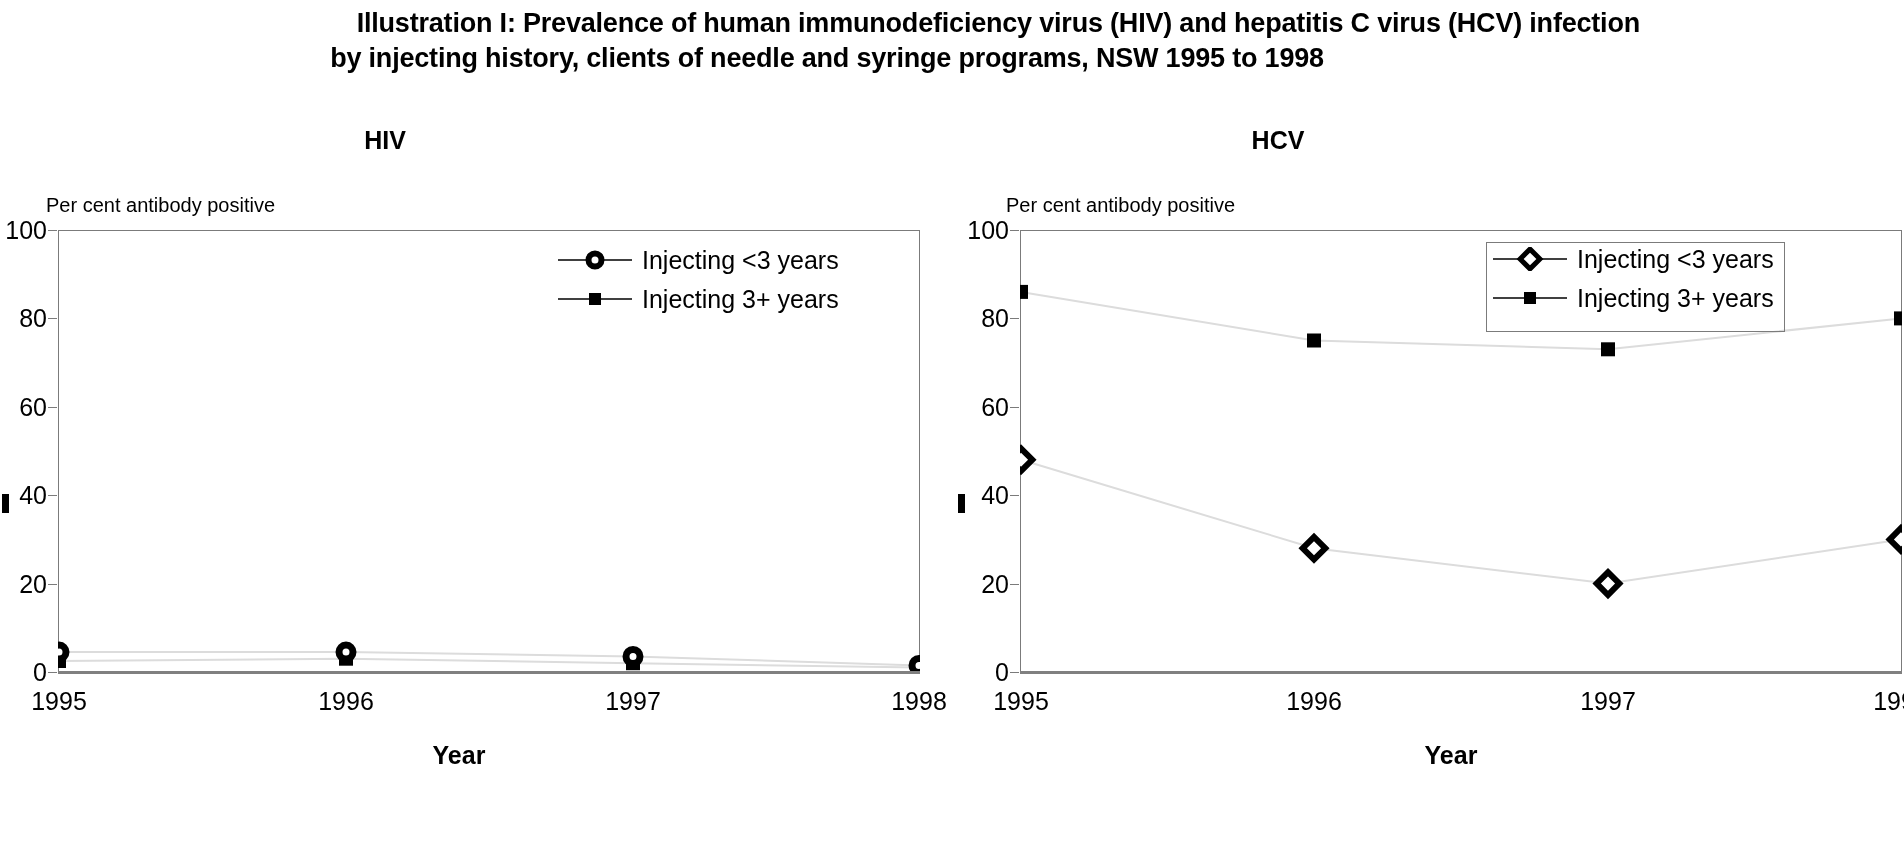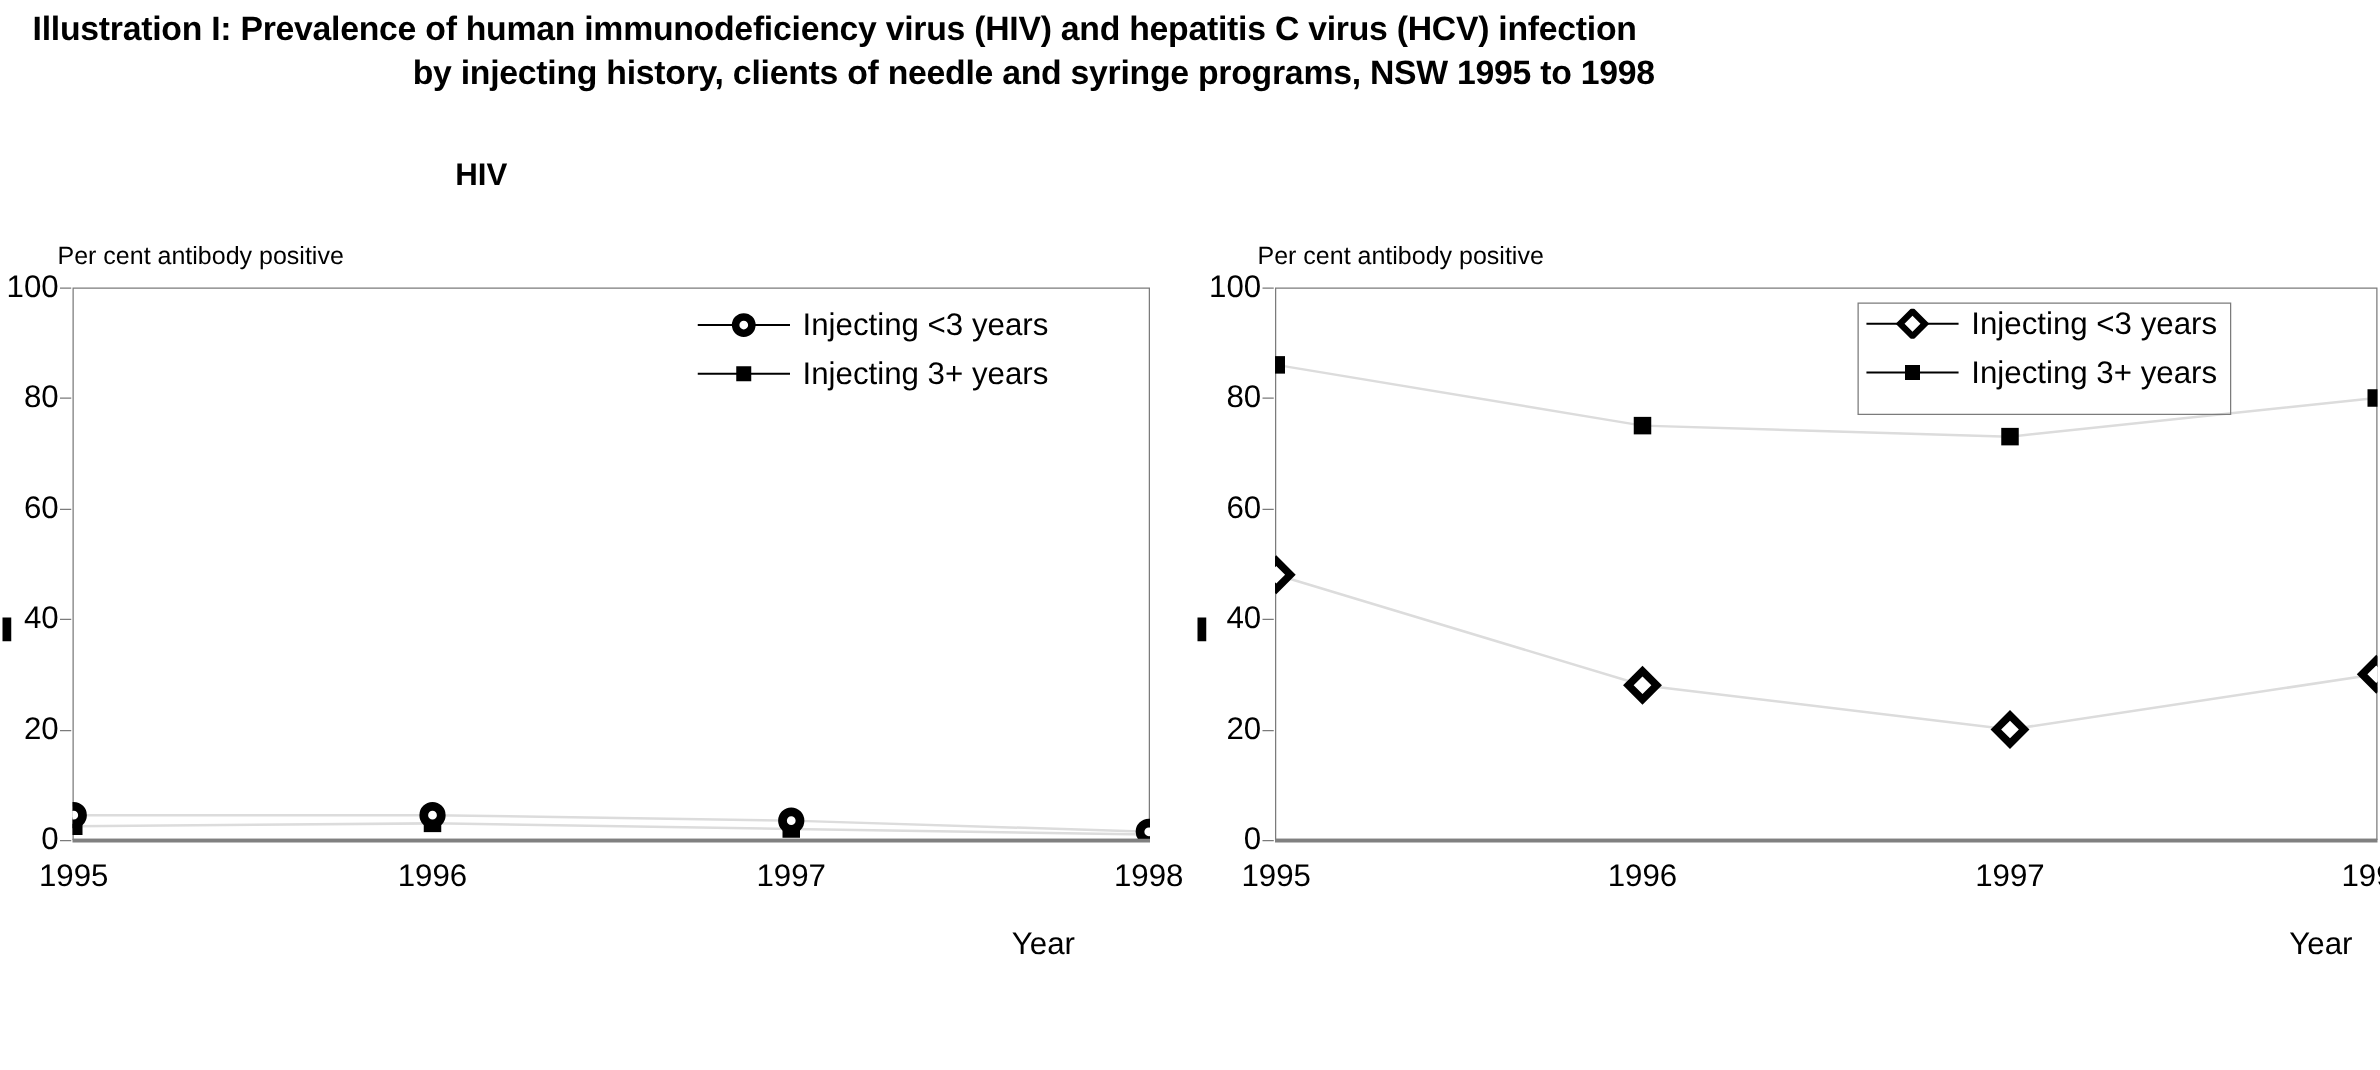--- a/index.html
+++ b/index.html
@@ -8,21 +8,21 @@
     font-family:"Liberation Sans", sans-serif;
     color:#000;overflow:hidden;position:relative;
   }
   
   #figure-title{
     position:absolute;left:0;top:6px;width:1640px;
     text-align:center;
     font-size:27px;font-weight:bold;line-height:1.28;
     letter-spacing:-0.2px;
   }
-  #figure-title .line1{display:block;text-align:left;padding-left:26px;}
+  #figure-title .line1{display:block;text-align:right;padding-left:26px;}
   #figure-title .line2{display:block;text-align:center;padding-left:14px;}
 
   
   .panel{position:absolute;top:112px;height:760px;}
   #panel-hiv{left:0;width:950px;}
   #panel-hcv{left:952px;width:952px;}
 
   .panel-title{
     position:absolute;top:14px;width:100%;text-align:center;
     font-size:25px;font-weight:bold;
@@ -57,21 +57,21 @@
     background:#7b7b7b;
   }
   
   .xtick{
     position:absolute;top:100%;margin-top:17px;
     font-size:25px;line-height:1;
     transform:translateX(-50%);white-space:nowrap;
   }
   .xaxis-title{
     position:absolute;top:100%;margin-top:69px;width:100%;
-    text-align:right;font-size:25px;
+    text-align:center;font-size:25px;font-weight:bold;
   }
   #wrap-hiv .xaxis-title{padding-right:60px;box-sizing:border-box;}
   #wrap-hcv .xaxis-title{padding-right:20px;box-sizing:border-box;}
 
   
   .legend{
     position:absolute;font-size:25px;
   }
   #legend-hiv{left:500px;top:18px;}
   #legend-hcv{left:466px;top:12px;border:1px solid #7b7b7b;padding:4px 10px 6px 6px;}
@@ -167,20 +167,21 @@
           <rect x="31" y="6" width="12" height="12" fill="#000"></rect>
         </svg>
         <span class="legend-label">Injecting 3+ years</span>
       </div>
     </div>
   </div>
 </div>
 
 <div class="panel" id="panel-hcv">
 
+  <div class="panel-title">HCV</div>
 
   <div class="axis-note" style="left:54px;top:82px;">Per cent antibody positive</div>
 
   <div class="axis-artifact" style="left:6px;top:382px;"></div>
 
   <div class="plot-wrap" id="wrap-hcv">
     <div class="plot-box"></div>
 
     <div class="ytick-dash" style="top:0px;"></div>
     <div class="ytick-dash" style="top:88.4px;"></div>

